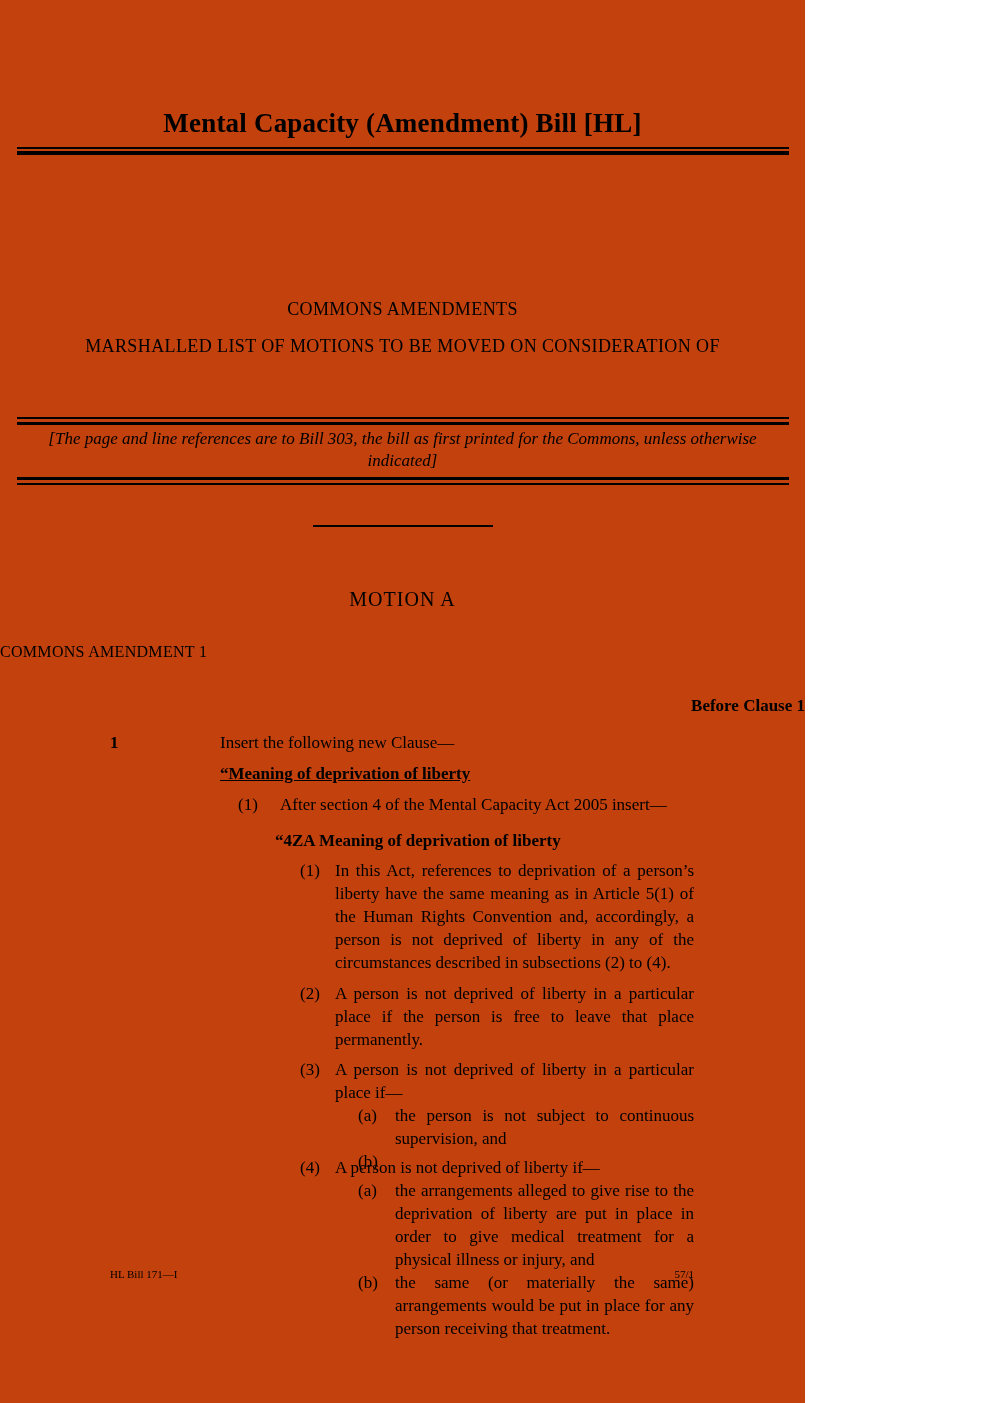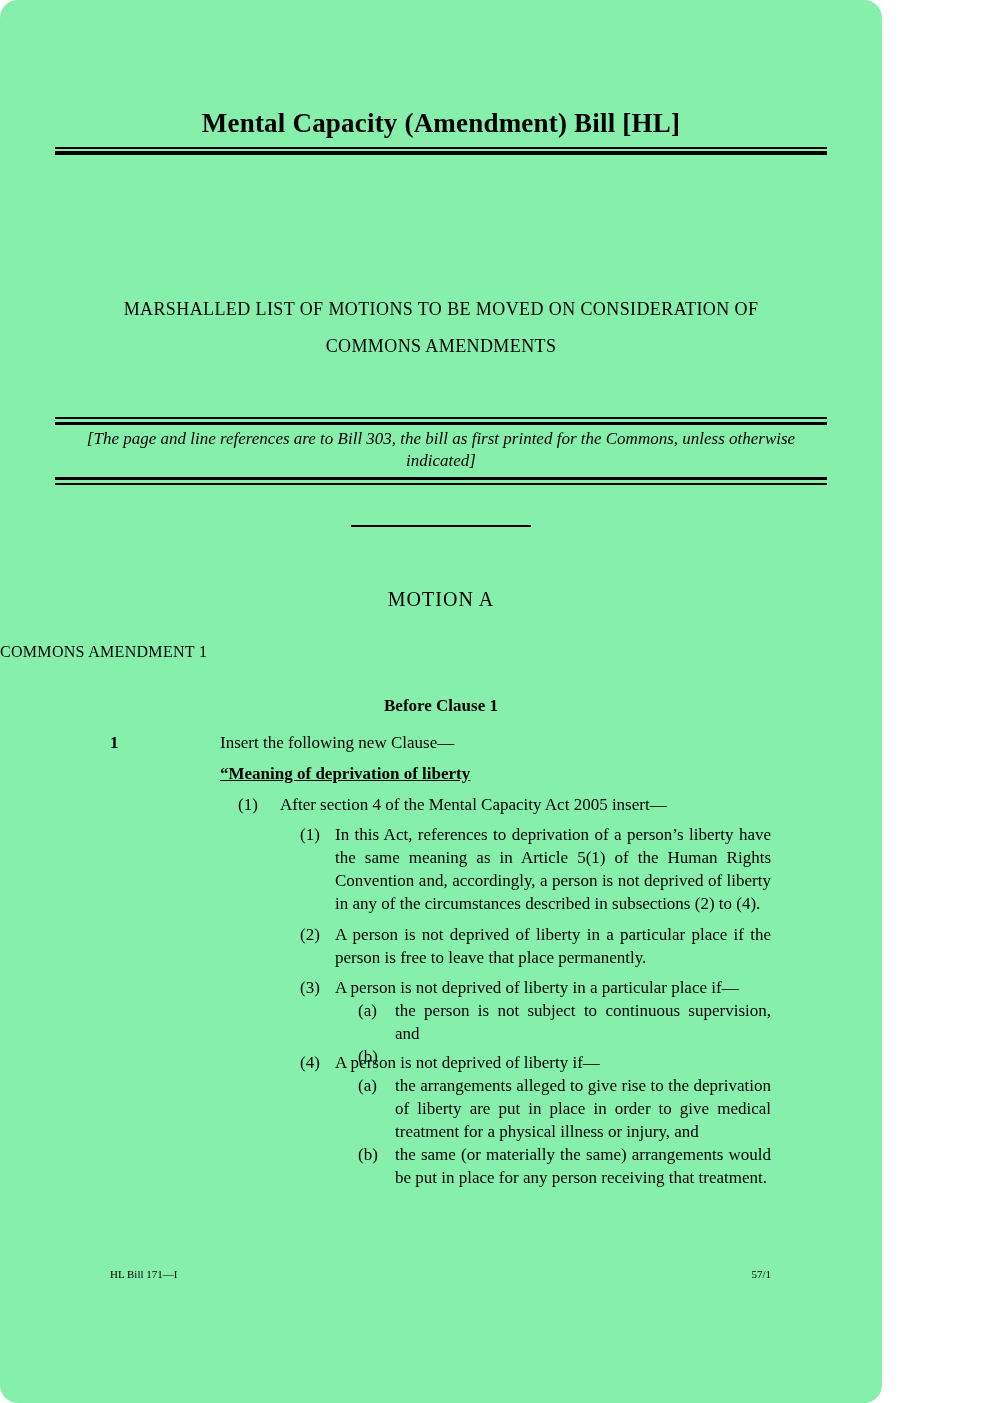--- a/index.html
+++ b/index.html
@@ -1,26 +1,25 @@
 <!DOCTYPE html>
 <html><head>
 <meta charset="utf-8">
 <style>
   * { margin: 0; padding: 0; box-sizing: border-box; }
   html, body { background: #ffffff; }
   body { width: 991px; }
   .page {
     position: relative;
-    width: 882px;
+    width: 805px;
     height: 1403px;
-    background: #86efac;
+    background: #c2410c;
     color: #000000;
     font-family: "Liberation Serif", serif;
     overflow: hidden;
-    border-radius: 18px;
   }
   .bill-title {
     padding-top: 106px;
     text-align: center;
     font-size: 27px;
     line-height: 34px;
     font-weight: bold;
     letter-spacing: 0.2px;
   }
   .title-rule {
@@ -61,21 +60,21 @@
   }
   .commons-amendment {
     margin-top: 28px;
     text-align: left;
     font-size: 16px;
     line-height: 20px;
     letter-spacing: 0.3px;
   }
   .clause-heading {
     margin-top: 33px;
-    text-align: center;
+    text-align: right;
     font-size: 17px;
     line-height: 21px;
     font-weight: bold;
   }
   .content {
     margin: 15px 111px 0 110px;
     font-size: 17px;
     line-height: 23px;
   }
   .row { position: relative; }
@@ -106,22 +105,22 @@
 </style>
 </head>
 <body>
 
 <div class="page">
 
   <div class="bill-title">Mental Capacity (Amendment) Bill [HL]</div>
   <div class="title-rule"></div>
 
   <div class="marshalled-heading">
+    <div>COMMONS AMENDMENTS</div>
     <div>MARSHALLED LIST OF MOTIONS TO BE MOVED ON CONSIDERATION OF</div>
-    <div>COMMONS AMENDMENTS</div>
   </div>
 
   <div class="note-box">
     <div class="note-rule-top"></div>
     <div class="note-text">[The page and line references are to Bill 303, the bill as first printed for the Commons, unless otherwise indicated]</div>
     <div class="note-rule-bottom"></div>
   </div>
 
   <div class="section-divider"></div>
 
@@ -136,20 +135,21 @@
       <span>Insert the following new Clause—</span>
     </div>
 
     <div class="row new-clause">“Meaning of deprivation of liberty</div>
 
     <div class="row levelA mt8">
       <span class="marker mA">(1)</span>
       <span>After section 4 of the Mental Capacity Act 2005 insert—</span>
     </div>
 
+    <div class="row sec-heading">“4ZA Meaning of deprivation of liberty</div>
 
     <div class="row levelB mt7">
       <span class="marker mB">(1)</span>
       <span>In this Act, references to deprivation of a person’s liberty have the same meaning as in Article 5(1) of the Human Rights Convention and, accordingly, a person is not deprived of liberty in any of the circumstances described in subsections (2) to (4).</span>
     </div>
 
     <div class="row levelB mt8">
       <span class="marker mB">(2)</span>
       <span>A person is not deprived of liberty in a particular place if the person is free to leave that place permanently.</span>
     </div>

